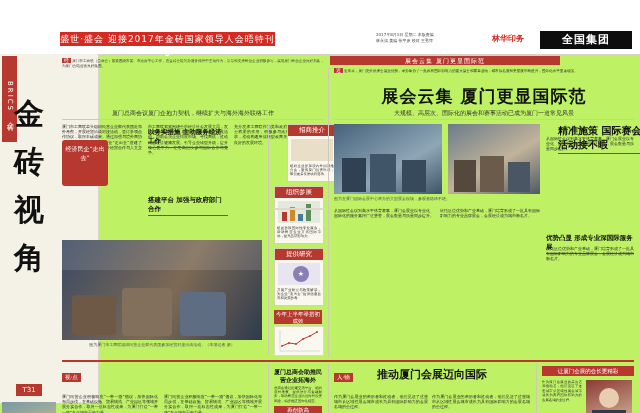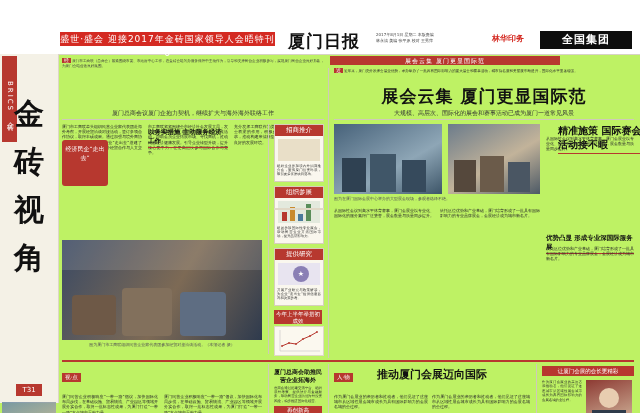--- a/index.html
+++ b/index.html
@@ -8,21 +8,21 @@
 
   
   .masthead{position:absolute;left:0;top:0;width:640px;height:26px;background:#fff;border-bottom:1px solid #d8d2c4;}
   .mh-red{position:absolute;left:60px;top:4px;width:215px;height:14px;background:#d42a22;color:#fff;font-size:9px;line-height:14px;text-align:center;letter-spacing:1px;}
   .mh-logo{position:absolute;left:278px;top:1px;width:92px;height:24px;color:#111;font-size:17px;font-weight:bold;letter-spacing:1px;text-align:center;line-height:24px;font-family:"DejaVu Serif","Liberation Serif",serif;}
   .mh-date{position:absolute;left:376px;top:4px;width:60px;font-size:4px;line-height:6px;color:#444;}
   .mh-brand2{position:absolute;left:492px;top:5px;font-size:8px;color:#d42a22;font-weight:bold;}
   .mh-brand3{position:absolute;left:540px;top:3px;width:92px;height:18px;background:#0d0d0d;color:#fff;font-size:11px;font-weight:bold;line-height:18px;text-align:center;letter-spacing:1px;}
 
   
-  .spine{position:absolute;left:0;top:26px;width:58px;height:349px;background:#f4f1e6;border-right:1px solid #ddd6c6;}
+  .spine{position:absolute;left:0;top:26px;width:58px;height:349px;background:#f4f1e6;border-right:1px solid #ddd6c6;padding-left:40px;}
   .spine-top{position:absolute;left:2px;top:2px;width:15px;height:86px;background:#b7382f;color:#fff;font-size:7px;writing-mode:vertical-rl;text-align:center;padding-top:4px;box-sizing:border-box;line-height:15px;letter-spacing:2px;}
   .spine-title{position:absolute;left:6px;top:36px;width:46px;height:150px;color:#111;font-family:"DejaVu Serif","Liberation Serif",serif;font-size:30px;font-weight:bold;line-height:48px;text-align:center;letter-spacing:0;}
   .spine-sub{position:absolute;left:10px;top:252px;width:38px;height:74px;background:#b7382f;color:#fff;font-size:15px;line-height:24px;text-align:center;padding-top:6px;box-sizing:border-box;font-family:"DejaVu Serif","Liberation Serif",serif;}
   .spine-num{position:absolute;left:16px;top:330px;width:26px;height:12px;background:#b7382f;color:#fff;font-size:7px;line-height:12px;text-align:center;}
   .spine-art{position:absolute;left:2px;top:348px;width:54px;height:62px;background:linear-gradient(160deg,#6f8fa8,#c9b79a 60%,#8d5a4a);opacity:.9;}
 
   
   .col{position:absolute;}
   .rule-v{position:absolute;width:1px;background:#cfc9ba;}
   .rule-h{position:absolute;height:1px;background:#cfc9ba;}
@@ -44,21 +44,20 @@
 
   .circle-ico{border-radius:50%;display:flex;align-items:center;justify-content:center;color:#fff;font-size:7px;}
 </style>
 </head>
 <body>
 
 <div class="page">
 
   <div class="masthead">
     <div class="mh-red">盛世·盛会 迎接2017年金砖国家领导人会晤特刊6</div>
-    <div class="mh-logo">厦门日报</div>
     <div class="mh-date">2017年8月1日 星期二 本版责编 林永清 美编 张平原 校对 王秀萍</div>
     <div class="mh-brand2">林华印务</div>
     <div class="mh-brand3">全国集团</div>
   </div>
 
   <div class="spine">
     <div class="spine-top">BRICS 金砖</div>
     <div class="spine-title">金砖视角</div>
     <div class="spine-num">T31</div>
     <div class="spine-art"></div>
@@ -80,32 +79,33 @@
 
   <div class="txt" style="position:absolute;left:62px;top:96px;width:80px;height:112px;">厦门市工商联牵头组织民营企业家代表团赴海外考察，开展经贸洽谈对接活动，签订多项合作协议，取得丰硕成果。通过加强与境外商协会的联系，为厦门民营企业“走出去”搭建了重要平台，有力推动了对外经贸合作与人文交流。</div>
 
   <div class="txt" style="position:absolute;left:148px;top:96px;width:80px;height:112px;">市工商联紧紧围绕全市经济社会发展大局，发挥桥梁纽带作用，组织开展各类经贸交流活动，帮助会员企业拓展市场、寻找商机，推动民营经济健康发展。引导企业转型升级，提升核心竞争力，在更高层次参与国际合作与竞争。</div>
 
   <div class="txt" style="position:absolute;left:234px;top:96px;width:90px;height:112px;">充分发挥工商联作为党和政府联系非公有制经济人士桥梁的作用，积极参与政策制定，反映企业诉求，推动构建亲清新型政商关系，为民营企业营造良好的发展环境。</div>
 
   <div style="position:absolute;left:62px;top:112px;width:46px;height:46px;background:#b7382f;color:#fff;font-size:6px;line-height:9px;text-align:center;padding:4px 3px;box-sizing:border-box;border-radius:3px;">经济民企“走出去”</div>
 
   <div class="sechead" style="position:absolute;left:148px;top:100px;width:80px;font-size:6.5px;">以务实措施 主动服务经济工作</div>
+  <div class="sechead" style="position:absolute;left:148px;top:168px;width:80px;font-size:6.5px;">搭建平台 加强与政府部门合作</div>
 
   <div class="photo" style="position:absolute;left:62px;top:212px;width:200px;height:100px;background:linear-gradient(120deg,#3b4a63,#7d6a55 55%,#2e3a4d);">
     <div style="position:absolute;left:10px;top:55px;width:44px;height:40px;background:#6e5947;border-radius:4px;"></div>
     <div style="position:absolute;left:60px;top:48px;width:50px;height:48px;background:#82705c;border-radius:4px;"></div>
     <div style="position:absolute;left:118px;top:52px;width:46px;height:44px;background:#5e6d82;border-radius:4px;"></div>
     <div style="position:absolute;left:0;top:0;width:200px;height:30px;background:rgba(255,255,255,.12);"></div>
   </div>
   <div class="cap" style="position:absolute;left:62px;top:314px;width:200px;">图为厦门市工商联组织民营企业家代表团参加经贸对接洽谈活动。（本报记者 摄）</div>
 
   <div class="rule-v" style="left:268px;top:96px;height:230px;"></div>
 
-  <div class="infobox" style="position:absolute;left:274px;top:96px;width:48px;height:56px;">
+  <div class="infobox" style="position:absolute;left:287px;top:96px;width:48px;height:56px;">
     <div class="boxhead">招商推介</div>
     <div style="height:22px;margin:3px;background:#e9dfc8;"></div>
     <div class="txt" style="margin:2px;font-size:3.4px;line-height:4.2px;">组织企业参加境内外招商推介会，宣传厦门投资环境，吸引更多优质项目落地。</div>
   </div>
 
   <div class="infobox" style="position:absolute;left:274px;top:158px;width:48px;height:56px;">
     <div class="boxhead">组织参展</div>
     <div style="height:22px;margin:3px;background:#e3e9dd;position:relative;">
       <div style="position:absolute;left:4px;bottom:2px;width:5px;height:9px;background:#b7382f;"></div>
       <div style="position:absolute;left:12px;bottom:2px;width:5px;height:14px;background:#c98b2e;"></div>

